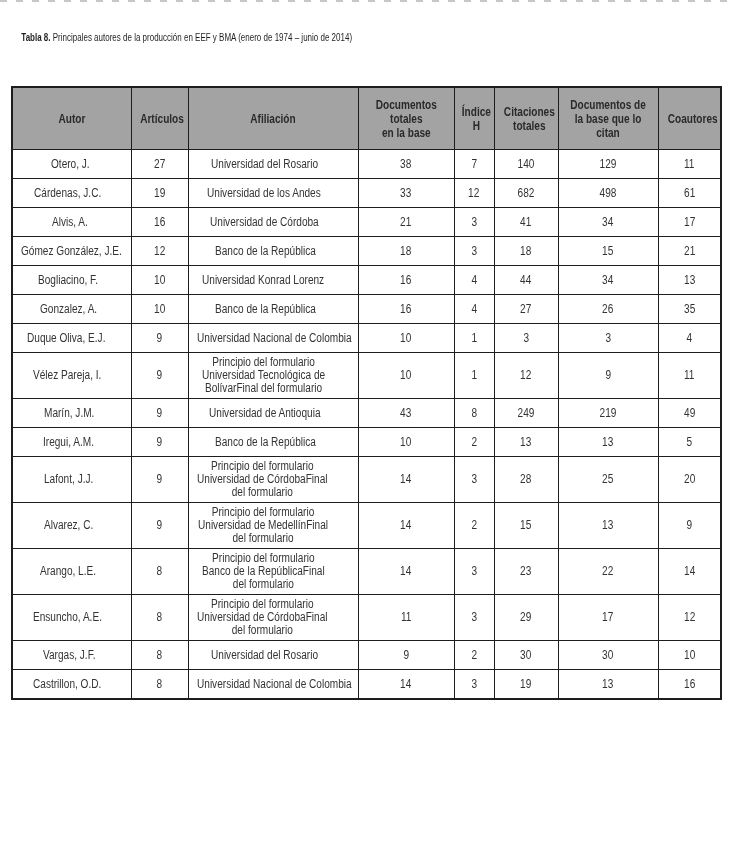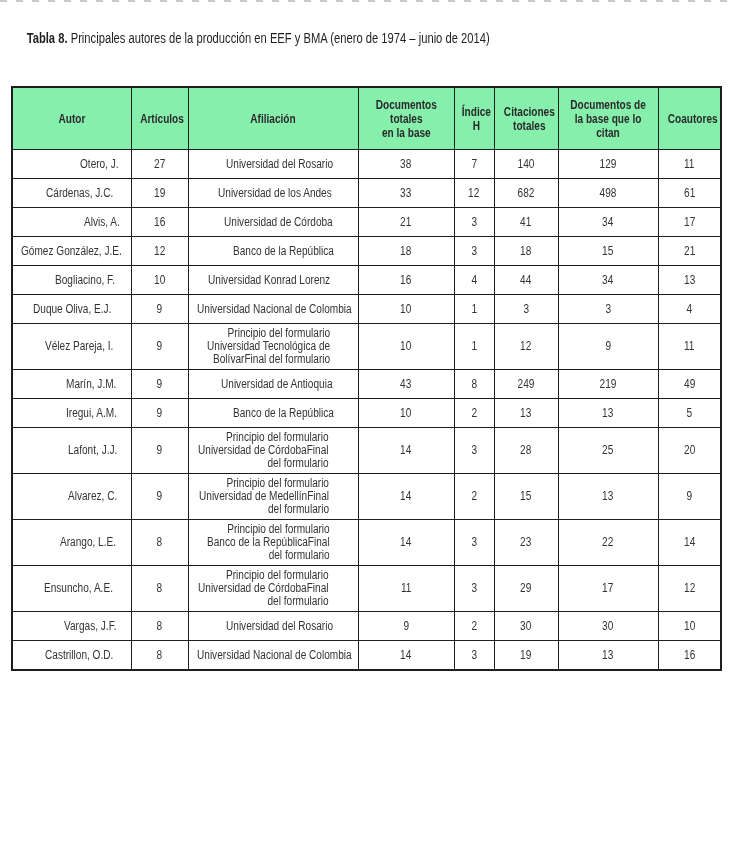--- a/index.html
+++ b/index.html
@@ -13,21 +13,21 @@
     color: #2f2f2f;
   }
   .scan-edge {
     height: 2px;
     width: 100%;
     background: repeating-linear-gradient(90deg, #9a9a9a 0 7px, transparent 7px 16px);
     opacity: .55;
   }
   .title {
     margin: 9px 0 0 8px;
-    font-size: 14px;
+    font-size: 10px;
     line-height: 18px;
     color: #1f1f1f;
     white-space: nowrap;
   }
   .title .scale {
     display: inline-block;
     transform: scaleX(0.80);
     transform-origin: 0 50%;
     white-space: pre;
   }
@@ -41,33 +41,33 @@
   }
   th, td {
     border: 1px solid #1d1d1d;
     font-size: 12px;
     padding: 3px 4px;
     text-align: center;
     vertical-align: middle;
     overflow: hidden;
   }
   th {
-    background: #86efac;
+    background: #a3a3a3;
     font-weight: bold;
     height: 55px;
     color: #2a2a2a;
     line-height: 14px;
   }
   td {
     height: 22px; 
     line-height: 13px;
     color: #333333;
   }
   td:nth-child(1), td:nth-child(3) {
-    text-align: right;
+    text-align: center;
     padding-left: 8px;
   }
   th .cellspan, td .cellspan {
     display: inline-block;
     white-space: pre;
     transform: scaleX(0.84);
     transform-origin: 50% 50%;
   }
   td:nth-child(1) .cellspan, td:nth-child(3) .cellspan {
     transform-origin: 0 50%;
@@ -160,20 +160,30 @@
           <td><span class="cellspan">Bogliacino, F.</span></td>
           <td><span class="cellspan">10</span></td>
           <td><span class="cellspan">Universidad Konrad Lorenz</span></td>
           <td><span class="cellspan">16</span></td>
           <td><span class="cellspan">4</span></td>
           <td><span class="cellspan">44</span></td>
           <td><span class="cellspan">34</span></td>
           <td><span class="cellspan">13</span></td>
         </tr>
         <tr>
+          <td><span class="cellspan">Gonzalez, A.</span></td>
+          <td><span class="cellspan">10</span></td>
+          <td><span class="cellspan">Banco de la República</span></td>
+          <td><span class="cellspan">16</span></td>
+          <td><span class="cellspan">4</span></td>
+          <td><span class="cellspan">27</span></td>
+          <td><span class="cellspan">26</span></td>
+          <td><span class="cellspan">35</span></td>
+        </tr>
+        <tr>
           <td><span class="cellspan">Duque Oliva, E.J.</span></td>
           <td><span class="cellspan">9</span></td>
           <td><span class="cellspan">Universidad Nacional de Colombia</span></td>
           <td><span class="cellspan">10</span></td>
           <td><span class="cellspan">1</span></td>
           <td><span class="cellspan">3</span></td>
           <td><span class="cellspan">3</span></td>
           <td><span class="cellspan">4</span></td>
         </tr>
         <tr>

